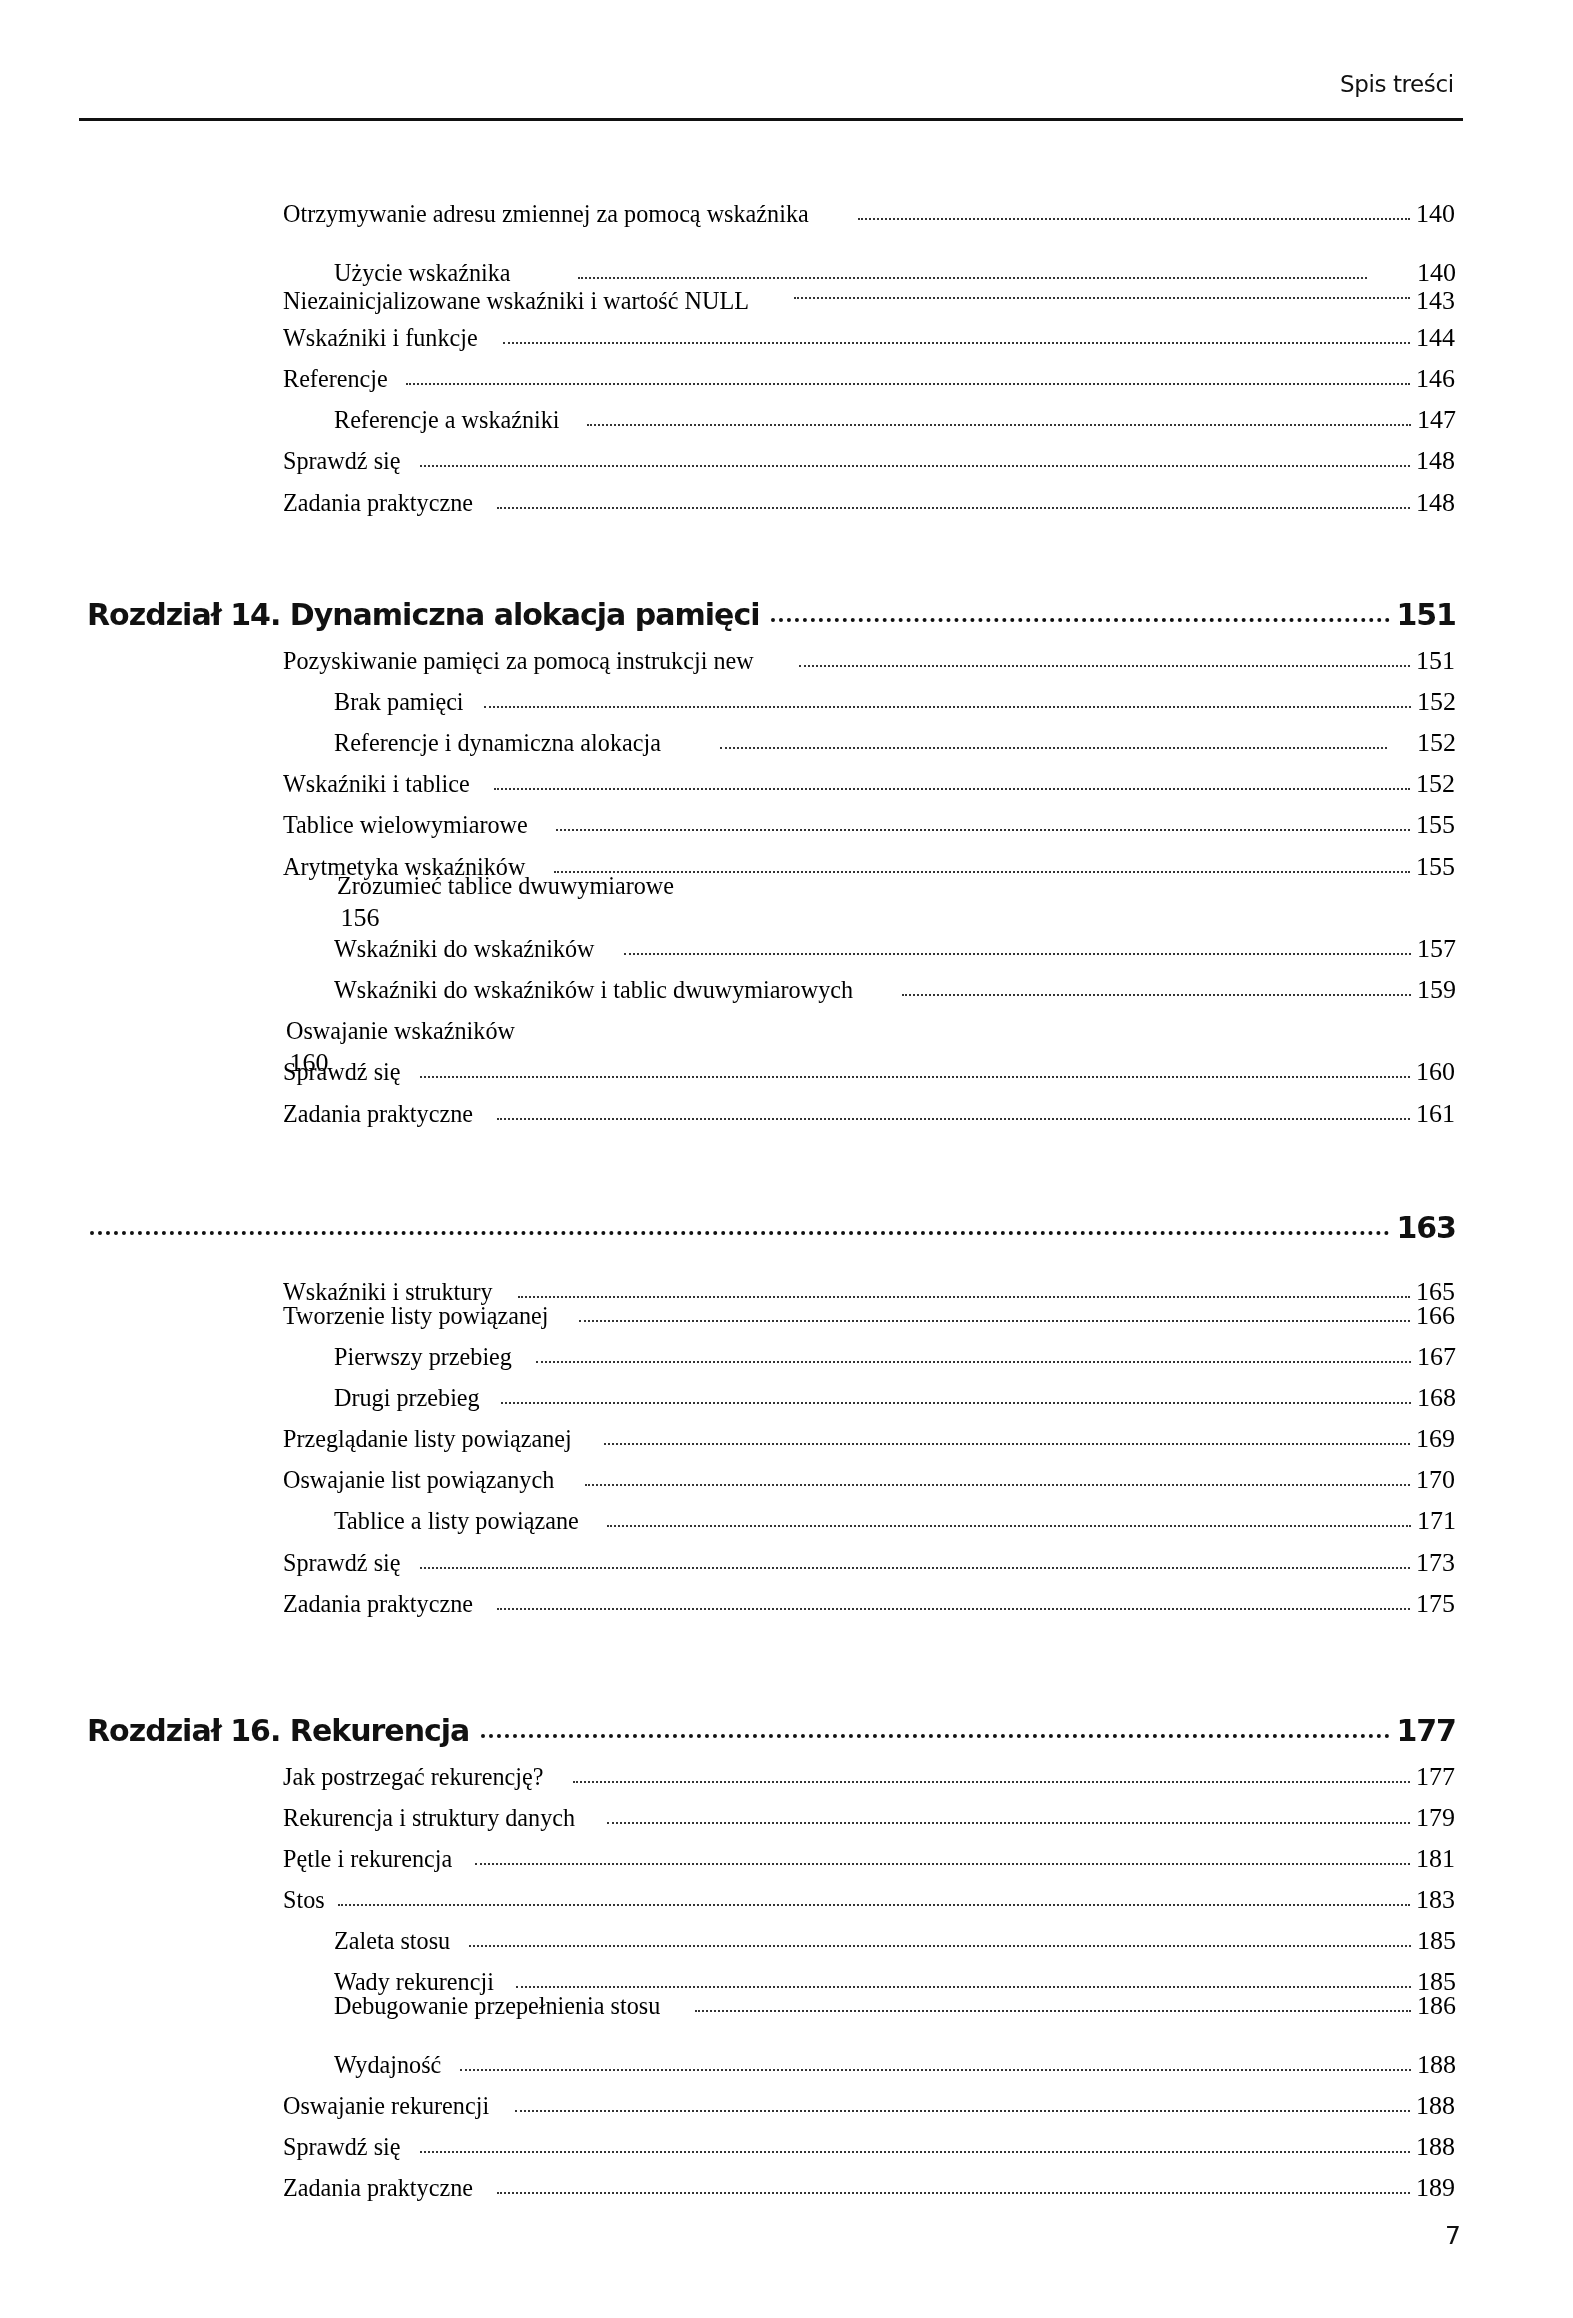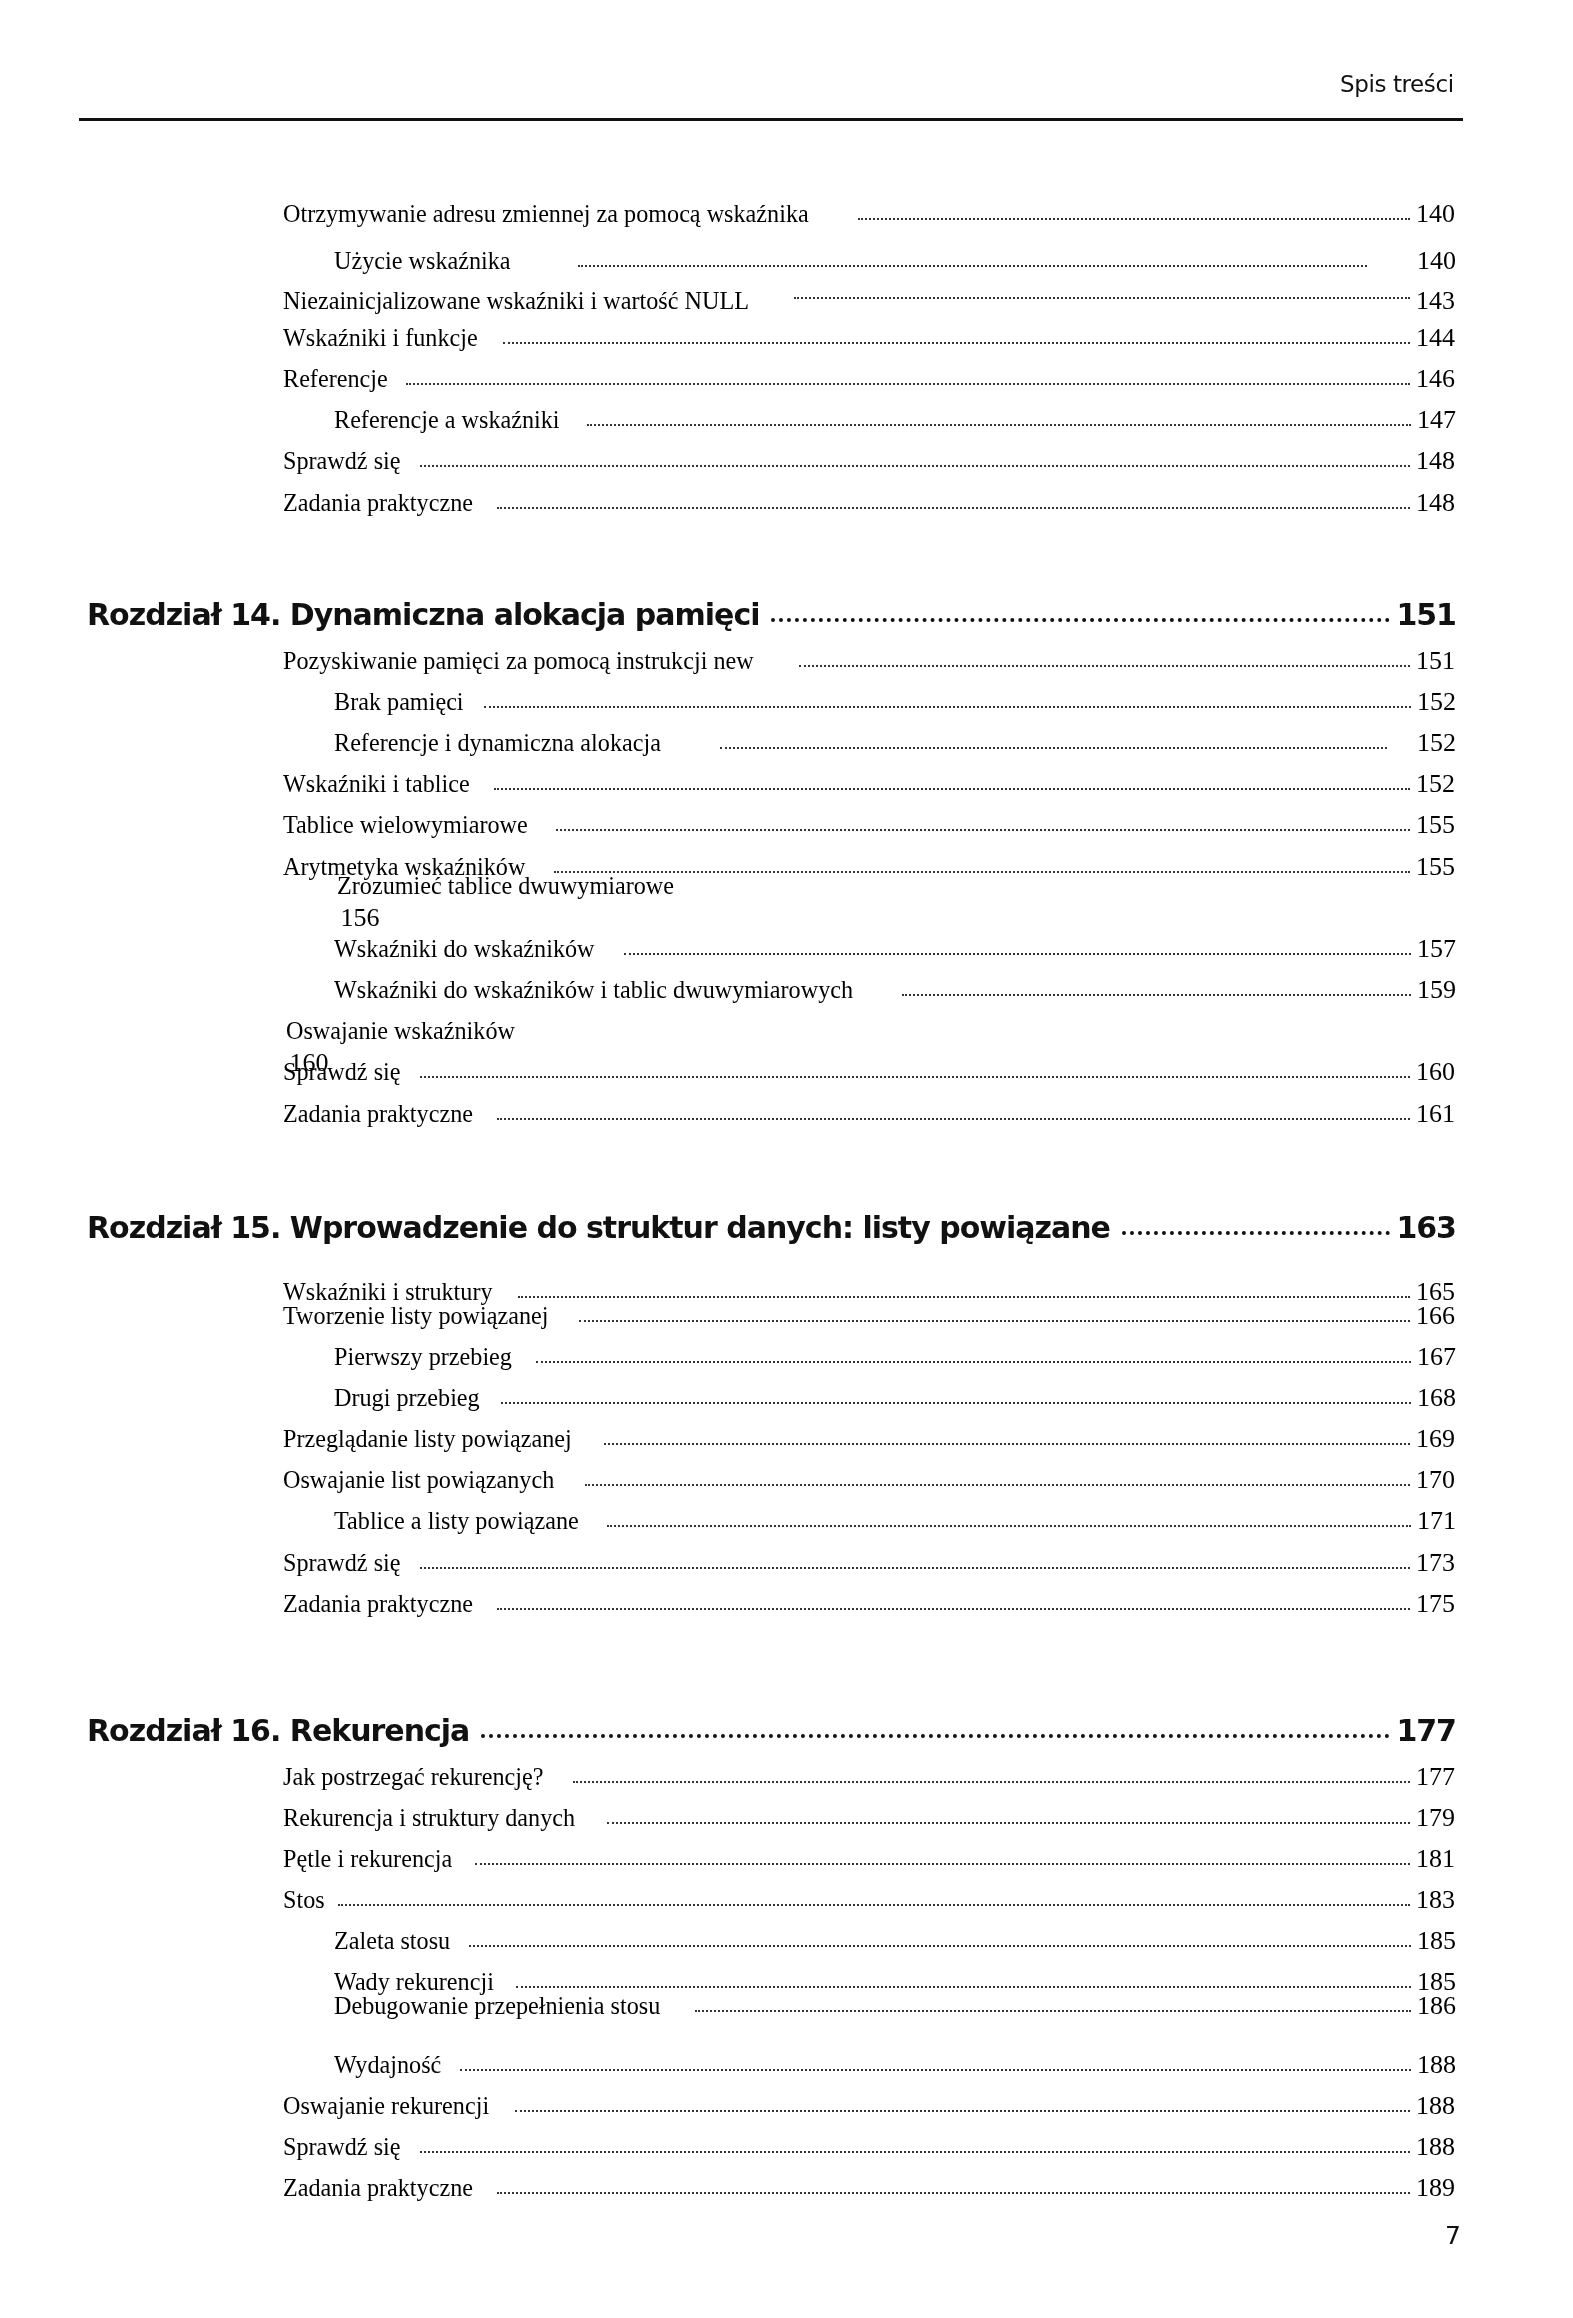--- a/index.html
+++ b/index.html
@@ -44,21 +44,21 @@
 
 <div class="running-head">Spis treści</div>
 <div class="rule"></div>
 
 <div class="toc" id="toc">
     <div class="row" style="top: 199px;">
       <span class="title">Otrzymywanie adresu zmiennej za pomocą wskaźnika</span>
       <span class="leader"></span>
       <span class="page">140</span>
     </div>
-    <div class="row l2" style="top: 246px; gap: 44px;">
+    <div class="row l2" style="top: 258px; gap: 44px;">
       <span class="title">Użycie wskaźnika</span>
       <span class="leader"></span>
       <span class="page">140</span>
     </div>
     <div class="row" style="top: 282px; align-items: center;">
       <span class="title">Niezainicjalizowane wskaźniki i wartość NULL</span>
       <span class="leader"></span>
       <span class="page">143</span>
     </div>
     <div class="row" style="top: 323px;">
@@ -145,21 +145,20 @@
       <span class="title">Sprawdź się</span>
       <span class="leader"></span>
       <span class="page">160</span>
     </div>
     <div class="row" style="top: 1099px;">
       <span class="title">Zadania praktyczne</span>
       <span class="leader"></span>
       <span class="page">161</span>
     </div>
     <div class="chapter" style="top: 1210px;">
-      <span class="title">Rozdział 15. Wprowadzenie do struktur danych: listy powiązane</span>
       <span class="leader"></span>
       <span class="page">163</span>
     </div>
     <div class="row" style="top: 1277px;">
       <span class="title">Wskaźniki i struktury</span>
       <span class="leader"></span>
       <span class="page">165</span>
     </div>
     <div class="row" style="top: 1301px;">
       <span class="title">Tworzenie listy powiązanej</span>

